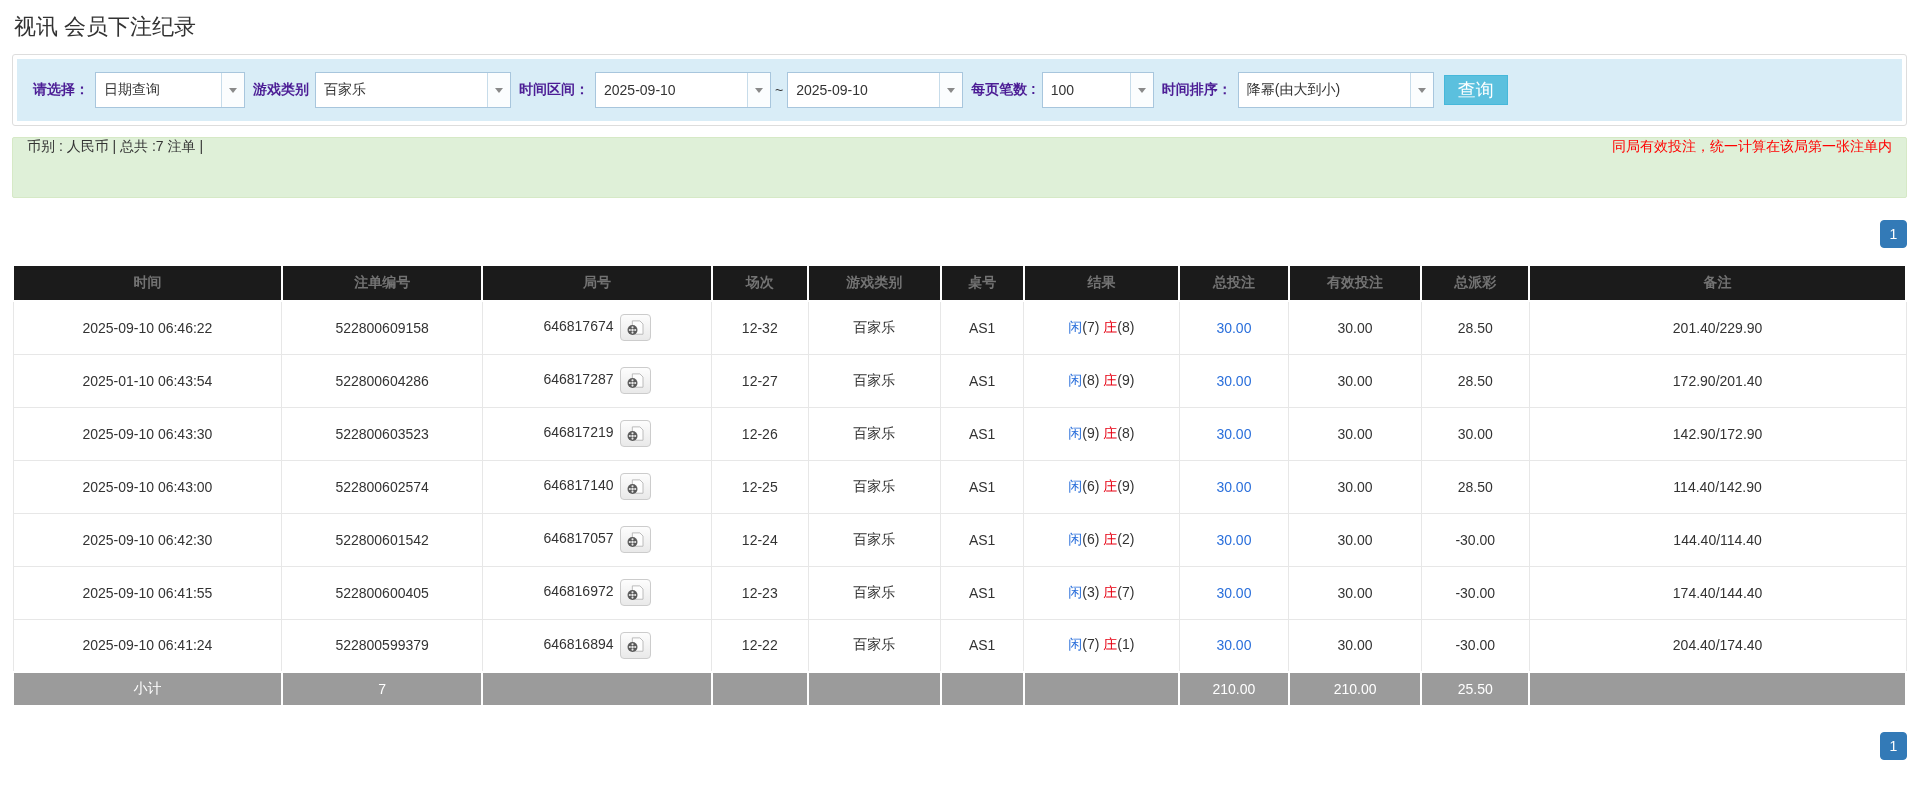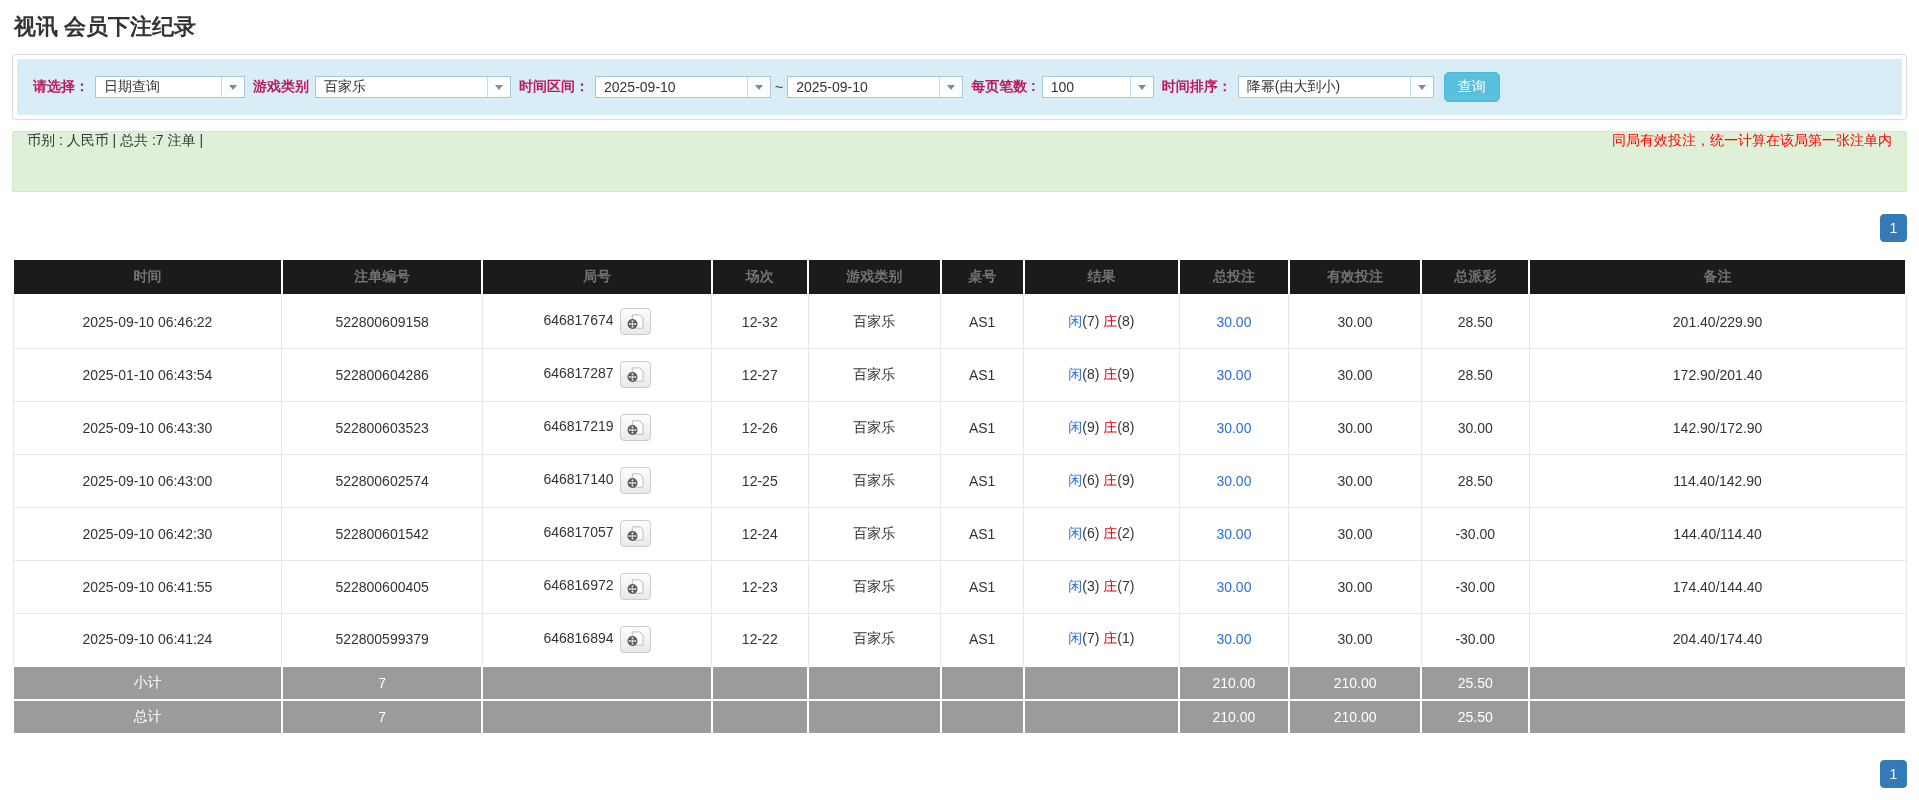--- a/index.html
+++ b/index.html
@@ -1,34 +1,34 @@
 <!DOCTYPE html>
 <html><head>
 <meta charset="utf-8">
 <style>
   * { box-sizing: border-box; margin: 0; padding: 0; }
   html, body { width: 1919px; height: 800px; background: #fff; overflow: hidden;
     font-family: "Liberation Sans", "DejaVu Sans", sans-serif; }
 
-  .page-title { font-size: 22px; font-weight: 700; color: #333; margin: 12px 14px 12px 14px; }
+  .page-title { font-size: 22px; font-weight: 400; color: #333; margin: 12px 14px 12px 14px; }
 
   .filter-panel { margin: 0 12px; border: 1px solid #ddd; border-radius: 3px; background: #fff; padding: 4px; }
   .filter-bar { background: #d9edf7; padding: 13px 10px; display: flex; align-items: center; }
-  .flabel { font-size: 14px; font-weight: bold; color: #be185d; margin: 0 6px 0 8px; white-space: nowrap; }
+  .flabel { font-size: 14px; font-weight: bold; color: #4c1d95; margin: 0 6px 0 8px; white-space: nowrap; }
   .flabel.first { margin-left: 6px; }
   .tilde { font-size: 14px; color: #333; margin: 0 4px; }
 
-  .combo { display: inline-flex; align-items: stretch; background: #fff; border: 1px solid #a8c6dd; height: 22px; }
+  .combo { display: inline-flex; align-items: stretch; background: #fff; border: 1px solid #a8c6dd; height: 36px; }
   .combo-text { display: flex; align-items: center; padding: 0 8px; font-size: 14px; color: #333; flex: 1; white-space: nowrap; overflow: hidden; }
   .combo-arrow { width: 23px; border-left: 1px solid #c7dcea; background: #fbfdfe; display: flex; align-items: center; justify-content: center; cursor: pointer; }
   .tri { width: 0; height: 0; border-left: 4px solid transparent; border-right: 4px solid transparent; border-top: 5px solid #8a8a8a; }
   .w1 { width: 150px; } .w2 { width: 196px; } .w3 { width: 176px; } .w4 { width: 176px; } .w5 { width: 112px; } .w6 { width: 196px; }
 
   .search-btn { margin-left: 10px; height: 30px; padding: 0 13px; background: #5bc0de; border: 1px solid #46b8da;
-    border-radius: 5px; color: #fff; font-size: 14px; cursor: pointer; font-family: inherit; }
+    border-radius: 0; color: #fff; font-size: 18px; cursor: pointer; font-family: inherit; }
 
   .summary-bar { margin: 11px 12px 0 12px; background: #dff0d8; border: 1px solid #d6e9c6; border-radius: 2px;
     padding: 0 14px; height: 61px; display: flex; justify-content: space-between; }
   .summary-left { font-size: 14px; color: #333; }
   .summary-right { font-size: 14px; color: #f00; }
 
   .pager { margin: 0 12px; text-align: right; }
   .pager.top { margin-top: 22px; margin-bottom: 16px; }
   .pager.bottom { margin-top: 25px; }
   .page-btn { display: inline-flex; align-items: center; justify-content: center; width: 27px; height: 28px;
@@ -314,31 +314,18 @@
         <td></td>
         <td></td>
         <td></td>
         <td></td>
         <td></td>
         <td>210.00</td>
         <td>210.00</td>
         <td>25.50</td>
         <td></td>
       </tr>
-      <tr class="foot">
-        <td>总计</td>
-        <td>7</td>
-        <td></td>
-        <td></td>
-        <td></td>
-        <td></td>
-        <td></td>
-        <td>210.00</td>
-        <td>210.00</td>
-        <td>25.50</td>
-        <td></td>
-      </tr>
     </tbody>
 </table>
 
 <div class="pager bottom">
   <span class="page-btn">1</span>
 </div>
 
 </body></html>

